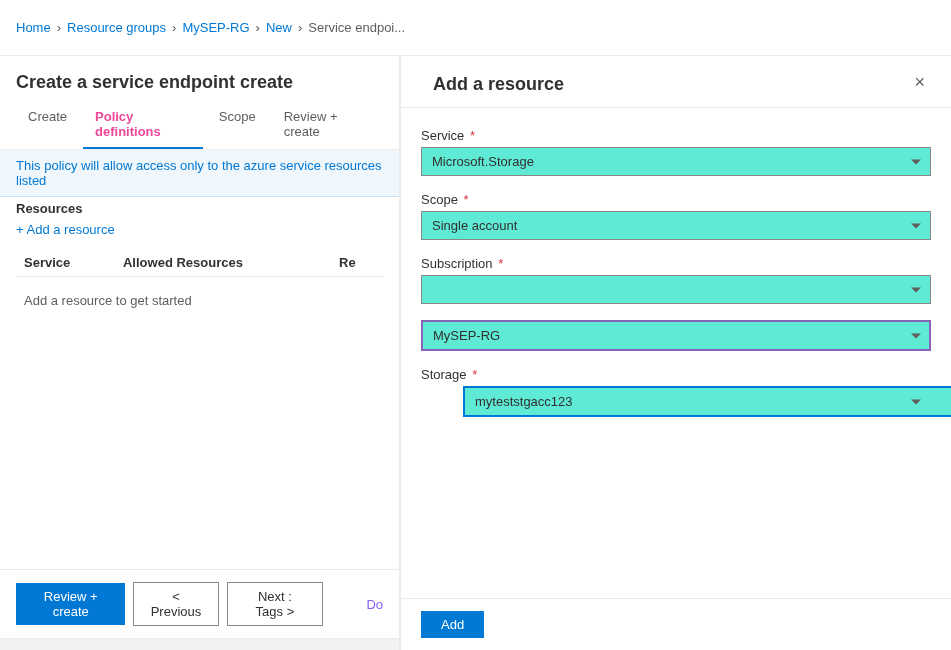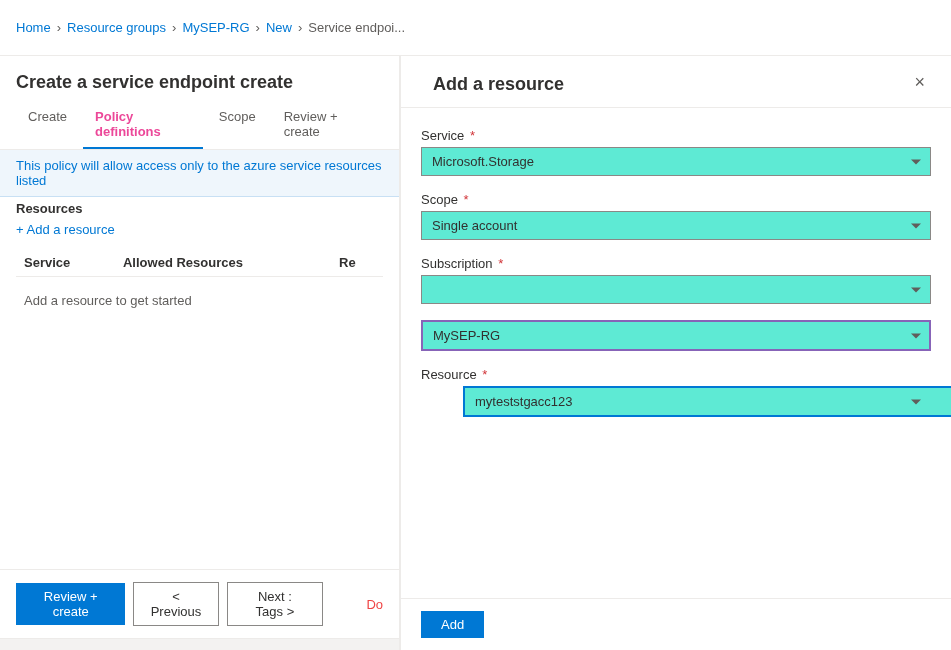--- a/index.html
+++ b/index.html
@@ -83,21 +83,21 @@
     .btn-primary {
       background: #0078d4; color: #fff; border: none;
       padding: 6px 16px; cursor: pointer; font-size: 13px;
     }
     .btn-secondary {
       background: #fff; color: #323130;
       border: 1px solid #8a8886;
       padding: 6px 16px; cursor: pointer; font-size: 13px;
     }
     .btn-link {
-      background: none; border: none; color: #ef4444;
+      background: none; border: none; color: #8b5cf6;
       cursor: pointer; font-size: 13px;  margin-left: 35px;
     }
 
     
     .scrollbar-area {
       height: 12px; background: #f3f2f1;
       border-top: 1px solid #edebe9;
     }
 
     
@@ -281,21 +281,21 @@
       <div class="form-group">
         <div class="select-wrapper">
           <select class="form-select select-focused">
             <option>MySEP-RG</option>
           </select>
         </div>
       </div>
 
       <div class="form-group">
         <label class="form-label">
-          <span>Resource</span>
+          <span>Storage</span>
           <span class="required-star">*</span>
         </label>
         <div class="select-wrapper">
           <select class="form-select select-resource-focused">
             <option>myteststgacc123</option>
           </select>
         </div>
       </div>
 
     </div>

